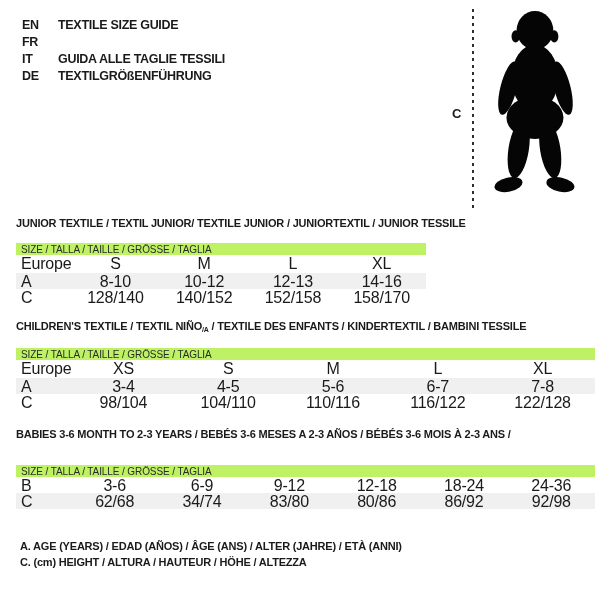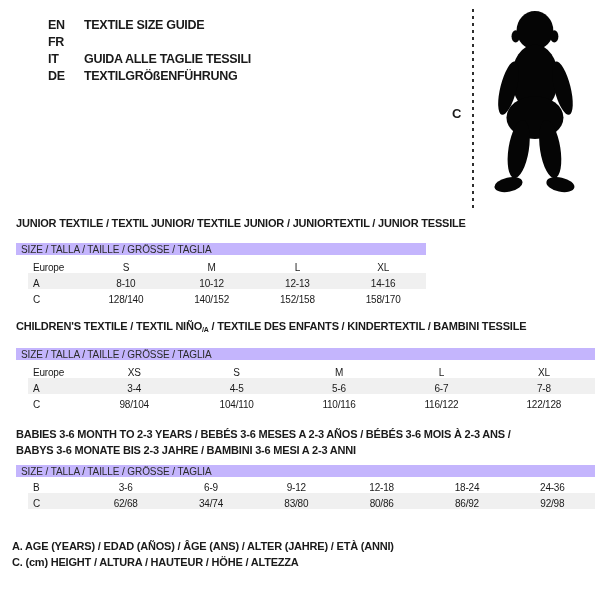--- a/index.html
+++ b/index.html
@@ -1,47 +1,47 @@
 <!DOCTYPE html>
 <html><head>
 <meta charset="utf-8">
 <style>
   html,body{margin:0;padding:0;}
   body{width:600px;height:600px;background:#fff;font-family:"Liberation Sans",sans-serif;color:#1a1a1a;}
   .canvas{position:relative;width:600px;height:600px;background:#fff;overflow:hidden;}
 
   
-  .lang-block{position:absolute;left:22px;top:16px;margin-left:26px;}
+  .lang-block{position:absolute;left:22px;top:16px;}
   .lang-row{display:flex;height:17px;align-items:center;}
   .lang-code,.lang-label{font-weight:bold;font-size:12.5px;letter-spacing:-0.3px;white-space:nowrap;}
   .lang-code{width:36px;}
 
   
   .measure-c{position:absolute;left:452px;top:106px;font-size:13px;font-weight:bold;}
   .dash-line{position:absolute;left:472px;top:9px;width:2px;height:203px;
     background:repeating-linear-gradient(to bottom,#2e2e2e 0 3px,transparent 3px 7px);}
   .baby-svg{position:absolute;left:481px;top:9px;}
 
   
   .section-title{position:absolute;left:16px;font-size:11px;font-weight:bold;letter-spacing:-0.2px;white-space:nowrap;line-height:12px;}
   .title-2line{line-height:16px;}
   .sub{font-size:7px;vertical-align:-2px;}
 
   
   .tbl{position:absolute;left:16px;}
-  .tbl-head{background:#c4b5fd;height:12px;display:flex;align-items:center;padding-left:5px;
+  .tbl-head{background:#bef264;height:12px;display:flex;align-items:center;padding-left:5px;
     font-size:10px;color:#2a2a2a;letter-spacing:-0.1px;white-space:nowrap;}
-  .t-row{display:flex;height:16px;align-items:flex-end;font-size:10px;letter-spacing:-0.2px;margin-left:12px;}
+  .t-row{display:flex;height:16px;align-items:flex-start;font-size:16px;letter-spacing:-0.2px;}
   .t-row.tall{height:18px;}
   .t-row .lbl{width:55px;padding-left:5px;box-sizing:border-box;white-space:nowrap;}
   .t-row .cell{flex:1;text-align:center;white-space:nowrap;}
   .shaded{background:#f0f0f0;}
 
   
-  .notes{position:absolute;left:12px;top:538px;}
+  .notes{position:absolute;left:20px;top:538px;}
   .note-line{font-size:11px;font-weight:bold;letter-spacing:-0.2px;line-height:16px;white-space:nowrap;}
 </style>
 </head>
 <body>
 
 <div class="canvas">
 
   <div class="lang-block">
     <div class="lang-row">
       <span class="lang-code">EN</span>
@@ -130,21 +130,20 @@
       <span class="cell">98/104</span>
       <span class="cell">104/110</span>
       <span class="cell">110/116</span>
       <span class="cell">116/122</span>
       <span class="cell">122/128</span>
     </div>
   </div>
 
   <div class="section-title title-2line" style="top:426px">
     <div>BABIES 3-6 MONTH TO 2-3 YEARS / BEBÉS 3-6 MESES A 2-3 AÑOS / BÉBÉS 3-6 MOIS À 2-3 ANS /</div>
-    <div>BABYS 3-6 MONATE BIS 2-3 JAHRE / BAMBINI 3-6 MESI A 2-3 ANNI</div>
   </div>
   <div class="tbl" style="top:465px;width:579px">
     <div class="tbl-head">SIZE / TALLA / TAILLE / GRÖSSE / TAGLIA</div>
     <div class="t-row">
       <span class="lbl">B</span>
       <span class="cell">3-6</span>
       <span class="cell">6-9</span>
       <span class="cell">9-12</span>
       <span class="cell">12-18</span>
       <span class="cell">18-24</span>

